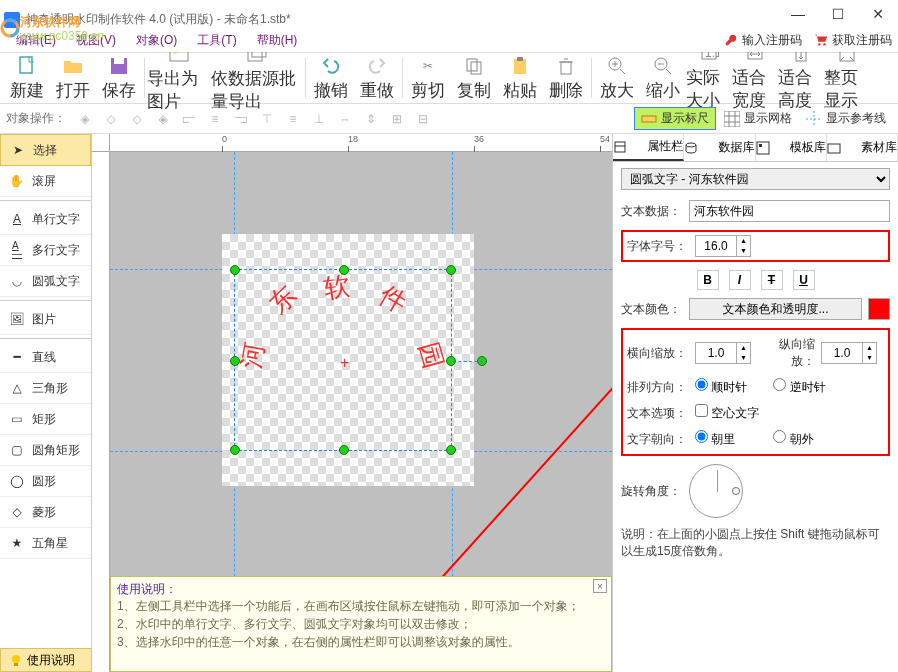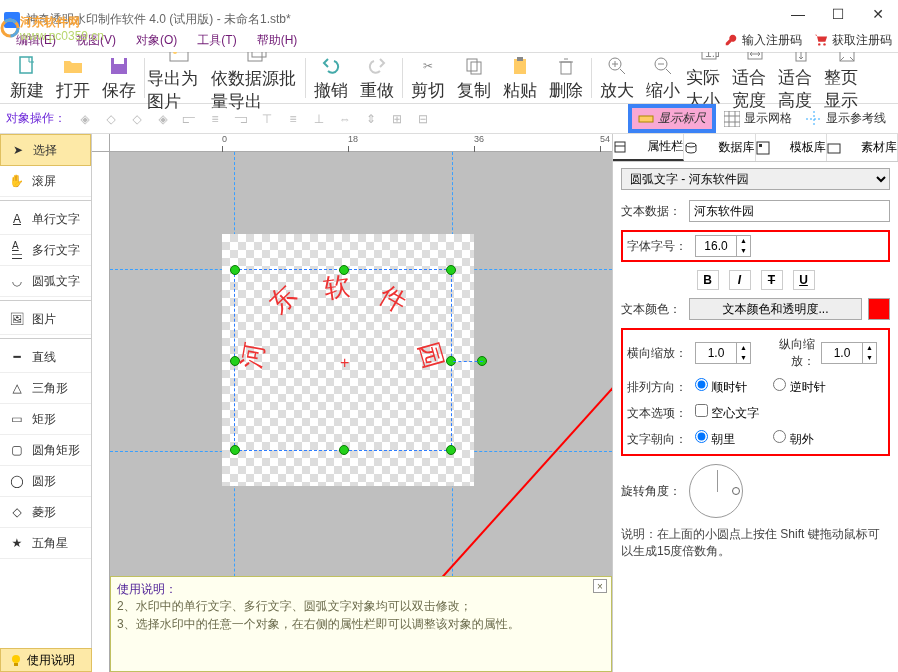--- a/index.html
+++ b/index.html
@@ -20,26 +20,26 @@
 .cart-icon { width: 14px; height: 14px; display: inline-block; }
 
 .toolbar { height: 52px; background: #fff; border-top: 1px solid #ddd; border-bottom: 1px solid #ddd; display: flex; align-items: center; padding: 0 4px; }
 .toolbar .tbtn { display: flex; flex-direction: column; align-items: center; justify-content: center; width: 46px; height: 48px; color: #333; }
 .toolbar .tbtn.wide { width: 92px; }
 .toolbar .tbtn .ico { width: 24px; height: 24px; display: flex; align-items: center; justify-content: center; color: #888; }
 .toolbar .tbtn .lbl { font-size: 17px; margin-top: 2px; }
 .toolbar .sep { width: 1px; height: 40px; background: #ddd; margin: 0 2px; }
 
 .optbar { height: 30px; background: #fff; border-bottom: 1px solid #ddd; display: flex; align-items: center; padding: 0 6px; }
-.optbar .lbl { color: #6d28d9; margin-right: 6px; }
+.optbar .lbl { color: #737373; margin-right: 6px; }
 .optbar .ibtn { width: 26px; height: 24px; display: flex; align-items: center; justify-content: center; color: #bbb; border: none; }
 .optbar .spacer { flex: 1; }
 .optbar .right-group { display: flex; align-items: center; gap: 2px; }
 .optbar .toggle { display: flex; align-items: center; gap: 4px; padding: 2px 6px; color: #333; }
-.optbar .toggle.active { background: #f9a8d4; border: 4px solid #3b82f6; font-style: italic; }
+.optbar .toggle.active { background: #bef264; border: 1px solid #3b82f6; }
 .optbar .tico { width: 16px; height: 16px; }
 
 .workarea { display: flex; height: 538px; }
 
 .left-tools { width: 92px; background: #fff; border-right: 1px solid #ccc; }
 .left-tools .tool { display: flex; align-items: center; gap: 6px; padding: 6px 8px; color: #333; border-bottom: 1px solid #eee; }
 .left-tools .tool.sel { background: #fde9a7; border: 1px solid #e0c060; }
 .left-tools .tool .tico { width: 18px; height: 18px; display: flex; align-items: center; justify-content: center; }
 .left-tools .hr { height: 1px; background: #ccc; margin: 3px 0; }
 
@@ -428,20 +428,21 @@
     <span class="arc-text" style="left:288px;top:148px;transform:rotate(30deg)">件</span>
     <span class="arc-text" style="left:326px;top:204px;transform:rotate(74deg)">园</span>
     <span class="arc-text" style="left:148px;top:204px;transform:rotate(-80deg)">河</span>
     <span class="cross" style="left:248px;top:220px">+</span>
 
     <div class="hint-redline" style="left:300px;top:498px;transform:rotate(-48deg)"></div>
 
     <div class="hint-box">
       <div class="close">×</div>
       <div class="hint-title">使用说明：</div>
+      <div class="hint-line">1、左侧工具栏中选择一个功能后，在画布区域按住鼠标左键拖动，即可添加一个对象；</div>
       <div class="hint-line">2、水印中的单行文字、多行文字、圆弧文字对象均可以双击修改；</div>
       <div class="hint-line">3、选择水印中的任意一个对象，在右侧的属性栏即可以调整该对象的属性。</div>
     </div>
   </div>
 
   <div class="right-panel">
     <div class="rp-tabs">
       <div class="tab active">
           <svg width="14" height="14">
             <rect x="2" y="2" width="10" height="10" fill="none" stroke="#333"></rect>

